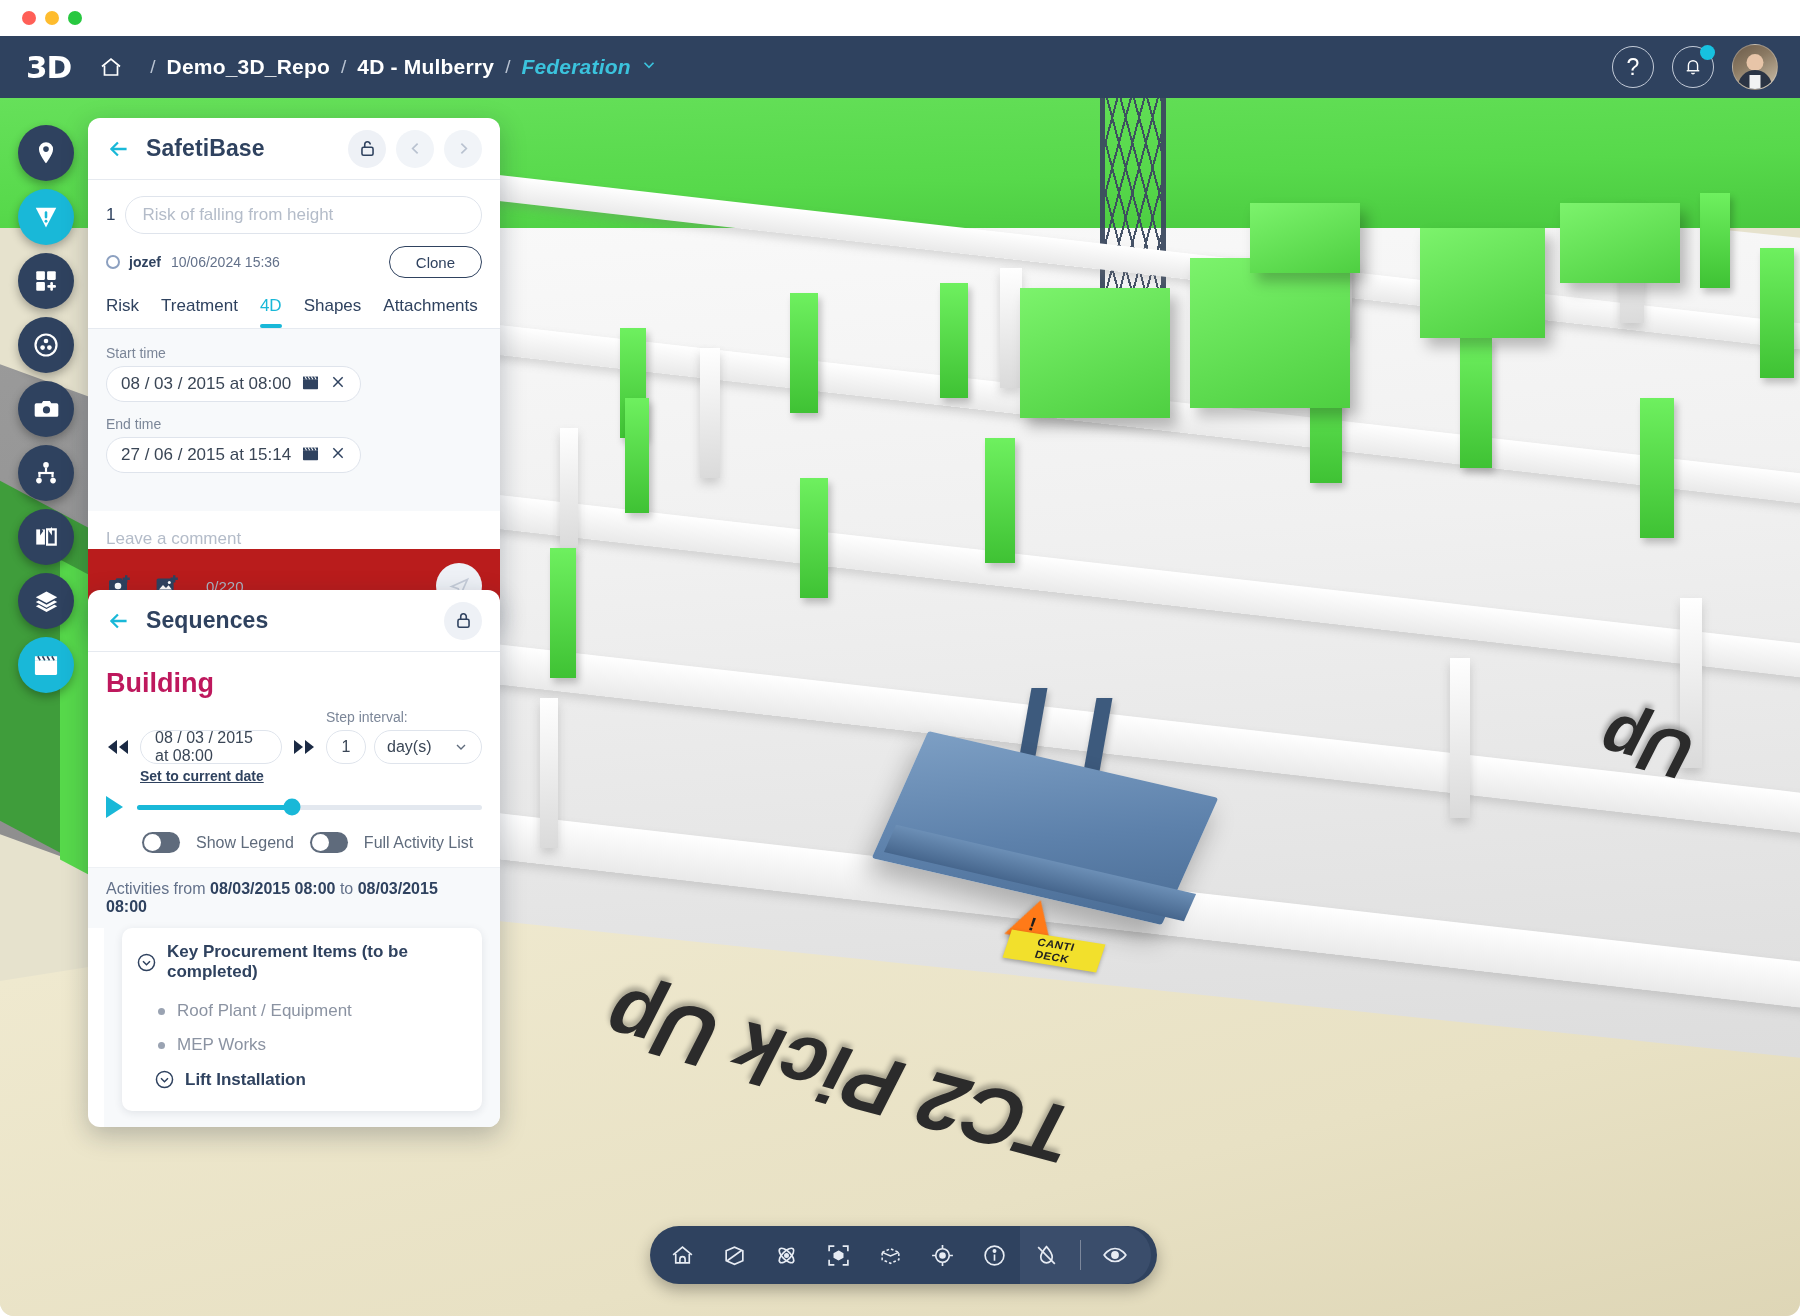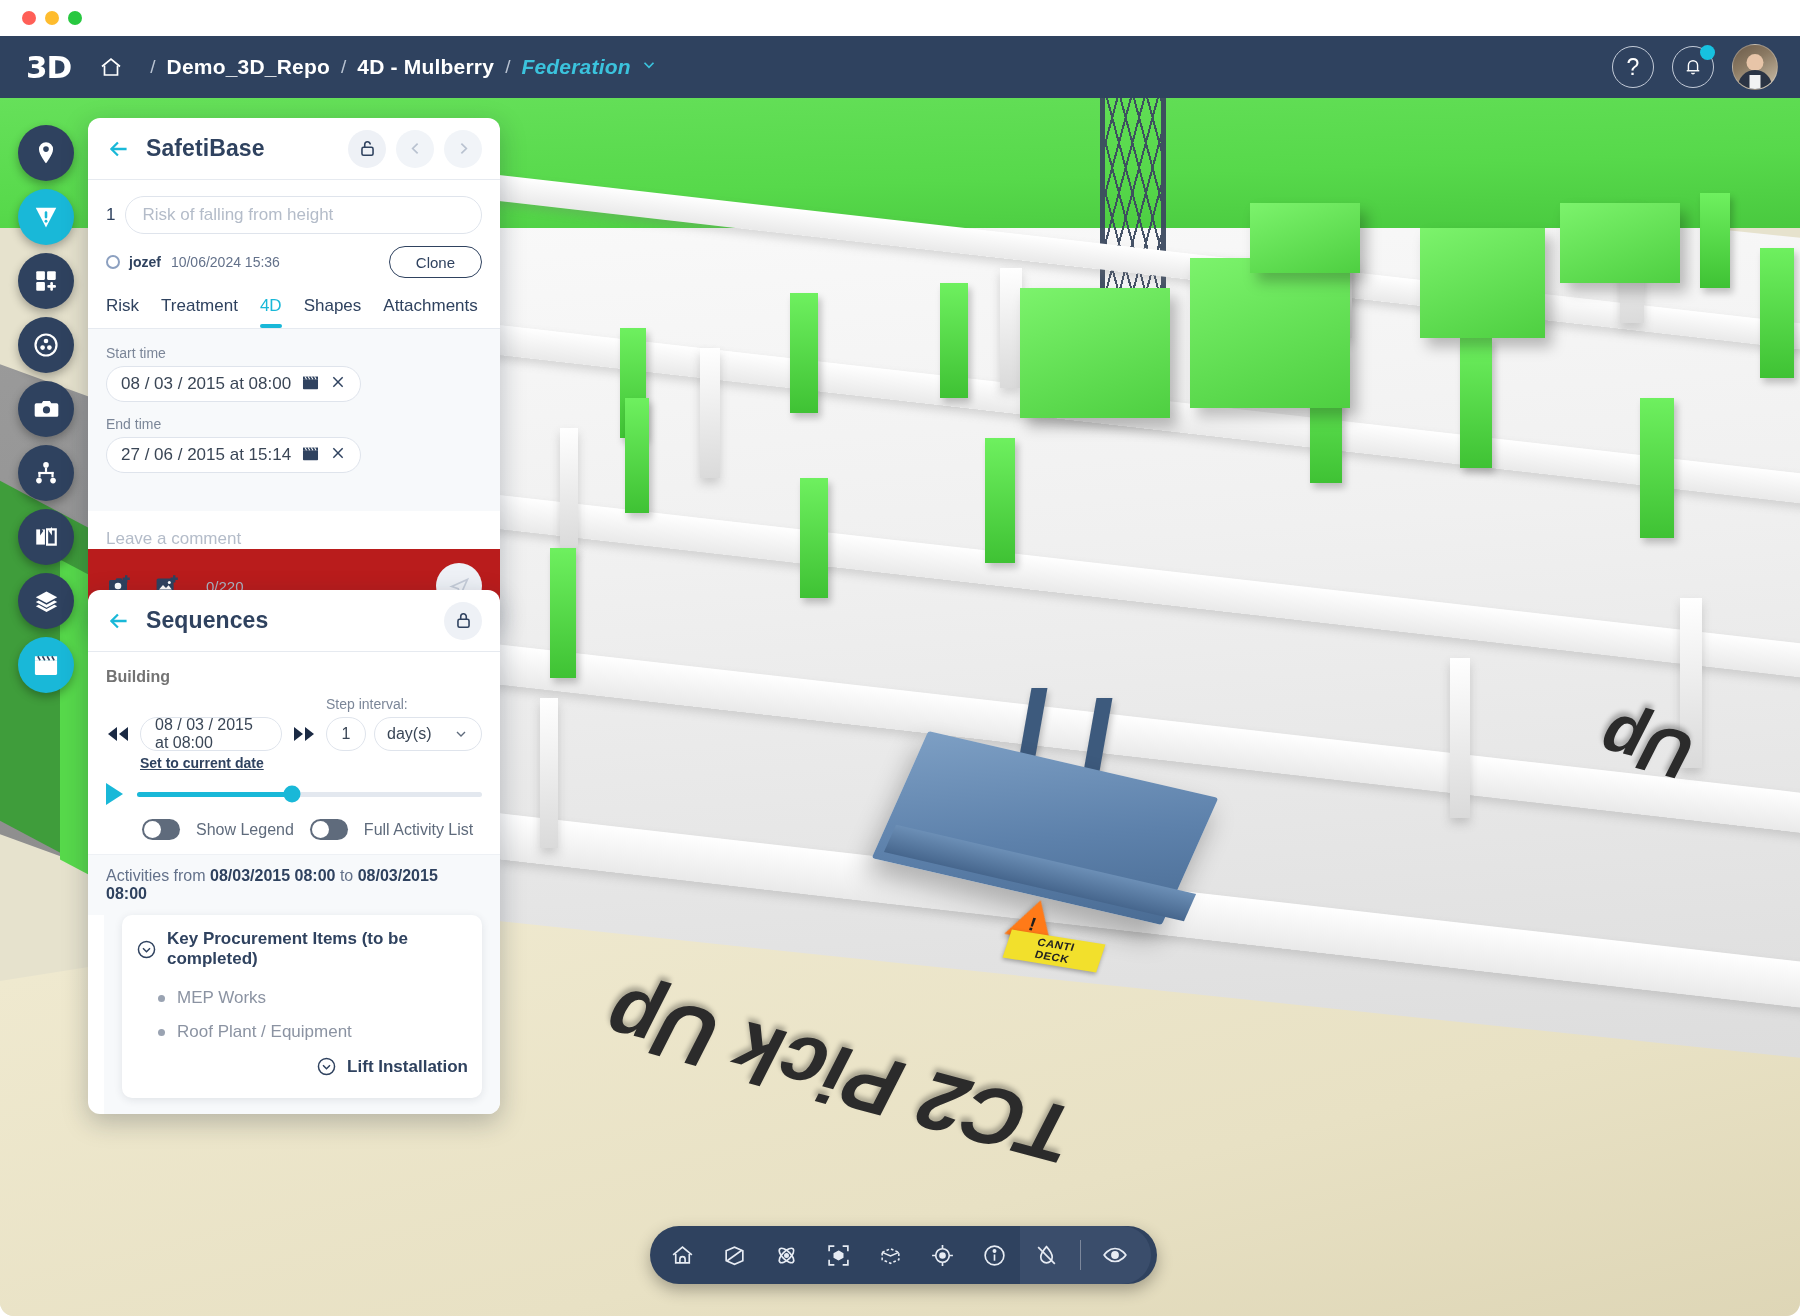--- a/index.html
+++ b/index.html
@@ -232,21 +232,21 @@
   .comment-bar { display:flex; align-items:center; padding:14px 18px 16px 18px; background:#b91c1c;text-align:center; }
   .count { font-size:15px; color:#aab2c0; margin-left:26px; }
   .send-btn {
     margin-left:auto; width:46px; height:46px; border-radius:50%;
     background:#eef1f6; display:flex; align-items:center; justify-content:center;
     color:#c6cdd9;
   }
 
   
   .seq-body { padding:0; }
-  .seq-building { font-size:16px; font-weight:700; color:#737373; padding:16px 18px 6px 18px; }
+  .seq-building { font-size:27px; font-weight:700; color:#be185d; padding:16px 18px 6px 18px; }
   .seq-row { display:flex; align-items:flex-end; padding:4px 18px 0 18px; gap:10px; }
   .nav-ic { color:#1b2a44; display:flex; align-items:center; padding-bottom:8px; }
   .date-box {
     border:1px solid #dfe4ec; border-radius:18px; height:34px;
     display:flex; align-items:center; padding:0 14px; font-size:16px; color:#3a4656;
   }
   .step-wrap { margin-left:auto; }
   .step-label { font-size:14px; color:#7b8698; margin-bottom:5px; }
   .step-inline { display:flex; gap:8px; }
   .step-num {
@@ -288,21 +288,21 @@
   .act-range b { color:#2f425f; }
   .act-card {
     margin:0 18px 0 18px; background:#fff; border-radius:10px;
     box-shadow:0 2px 8px rgba(30,40,60,.10); padding:14px 14px 14px 14px;
   }
   .act-head { display:flex; align-items:center; gap:10px; margin-bottom:12px; }
   .act-head-lbl { font-size:17px; font-weight:700; color:#2f425f; }
   .act-item { display:flex; align-items:center; gap:12px; padding:7px 0 7px 22px; }
   .act-item .bullet { width:7px; height:7px; border-radius:50%; background:#9aa3b2; }
   .act-item-lbl { font-size:17px; color:#8b93a2; }
-  .act-sub { display:flex; align-items:center; gap:10px; padding:7px 0 7px 18px;justify-content:flex-end; }
+  .act-sub { display:flex; align-items:center; gap:10px; padding:7px 0 7px 18px; }
   .act-sub-lbl { font-size:17px; font-weight:700; color:#2f425f; }
   .act-item.deep { padding-left:52px; }
   .seq-outer { background:#f7f9fb; padding-bottom:16px;margin-left:16px; }
 
   
   .bottom-bar {
     position:absolute; left:650px; bottom:32px; height:58px;
     background:#2f425f; border-radius:29px; display:flex; align-items:center;
     padding:0 6px; z-index:45; box-shadow:0 6px 16px rgba(0,0,0,.3);
   }
@@ -700,25 +700,25 @@
             <span style="display:flex;">
               <svg width="21" height="21" viewBox="0 0 24 24" fill="none" stroke="#2f425f" stroke-width="1.7">
                   <circle cx="12" cy="12" r="9.2"></circle>
                   <path d="M8 10.5l4 4 4-4"></path>
                 </svg>
             </span>
             <span class="act-head-lbl">Key Procurement Items (to be completed)</span>
           </div>
           <div class="act-item">
             <span class="bullet"></span>
-            <span class="act-item-lbl">MEP Works</span>
+            <span class="act-item-lbl">Roof Plant / Equipment</span>
           </div>
           <div class="act-item">
             <span class="bullet"></span>
-            <span class="act-item-lbl">Roof Plant / Equipment</span>
+            <span class="act-item-lbl">MEP Works</span>
           </div>
           <div class="act-sub">
             <span style="display:flex;">
               <svg width="21" height="21" viewBox="0 0 24 24" fill="none" stroke="#2f425f" stroke-width="1.7">
                   <circle cx="12" cy="12" r="9.2"></circle>
                   <path d="M8 10.5l4 4 4-4"></path>
                 </svg>
             </span>
             <span class="act-sub-lbl">Lift Installation</span>
           </div>

